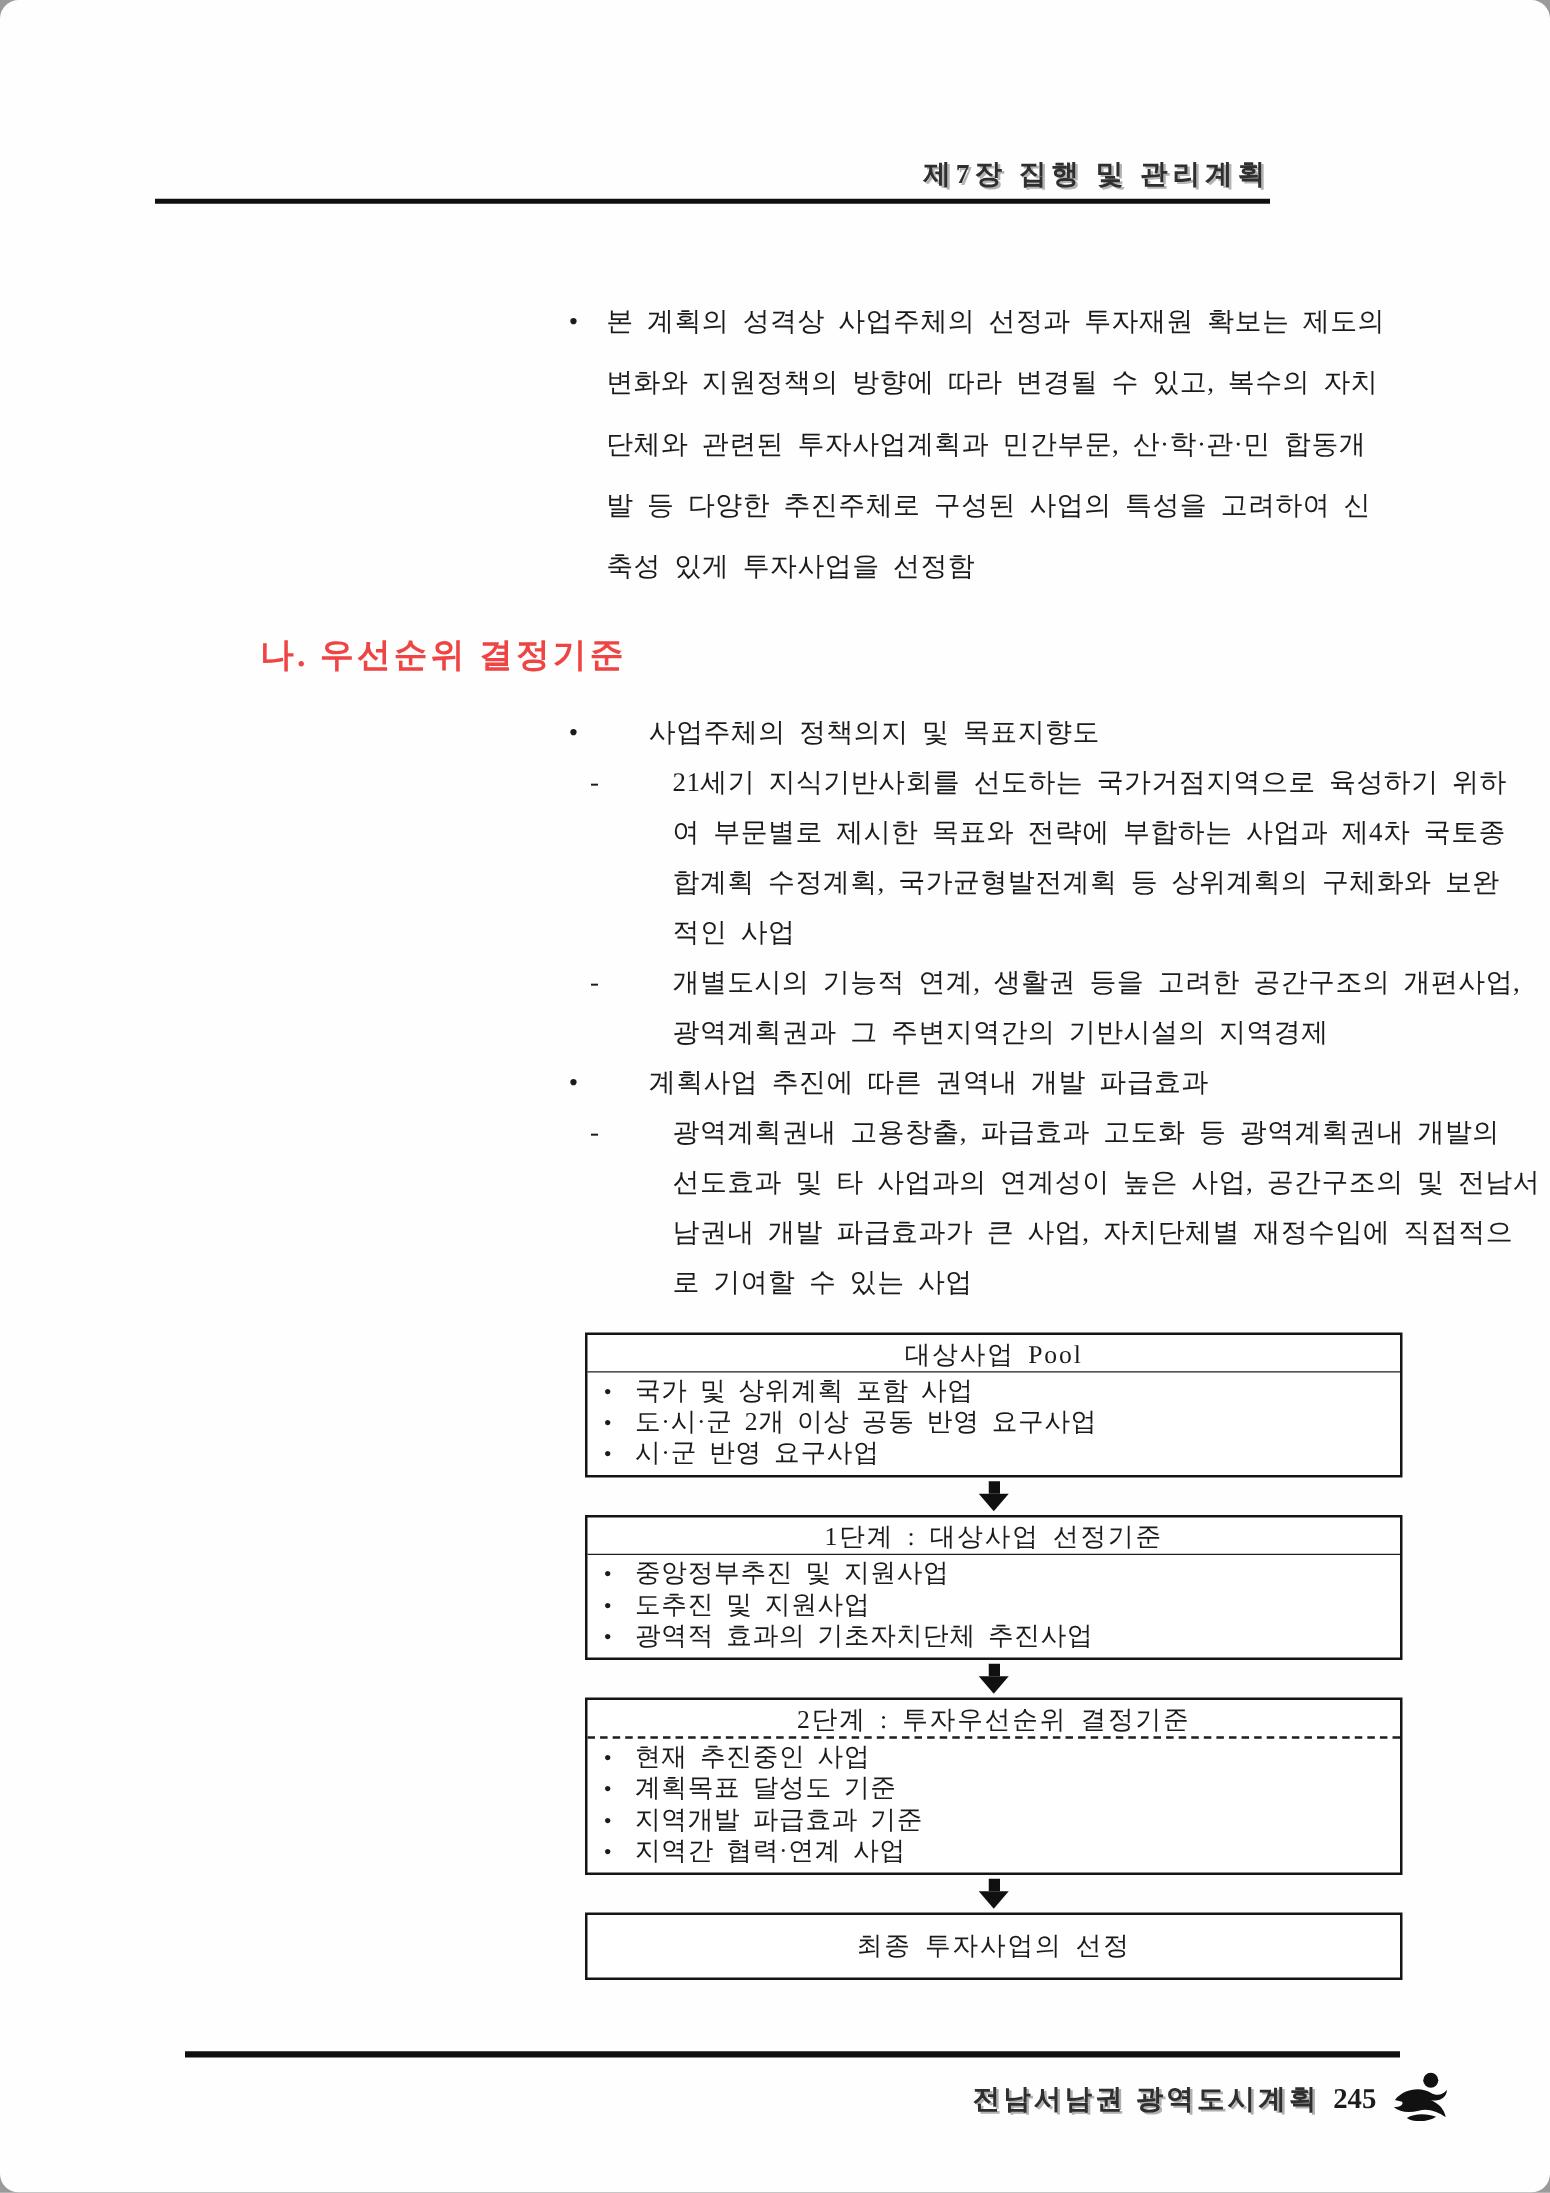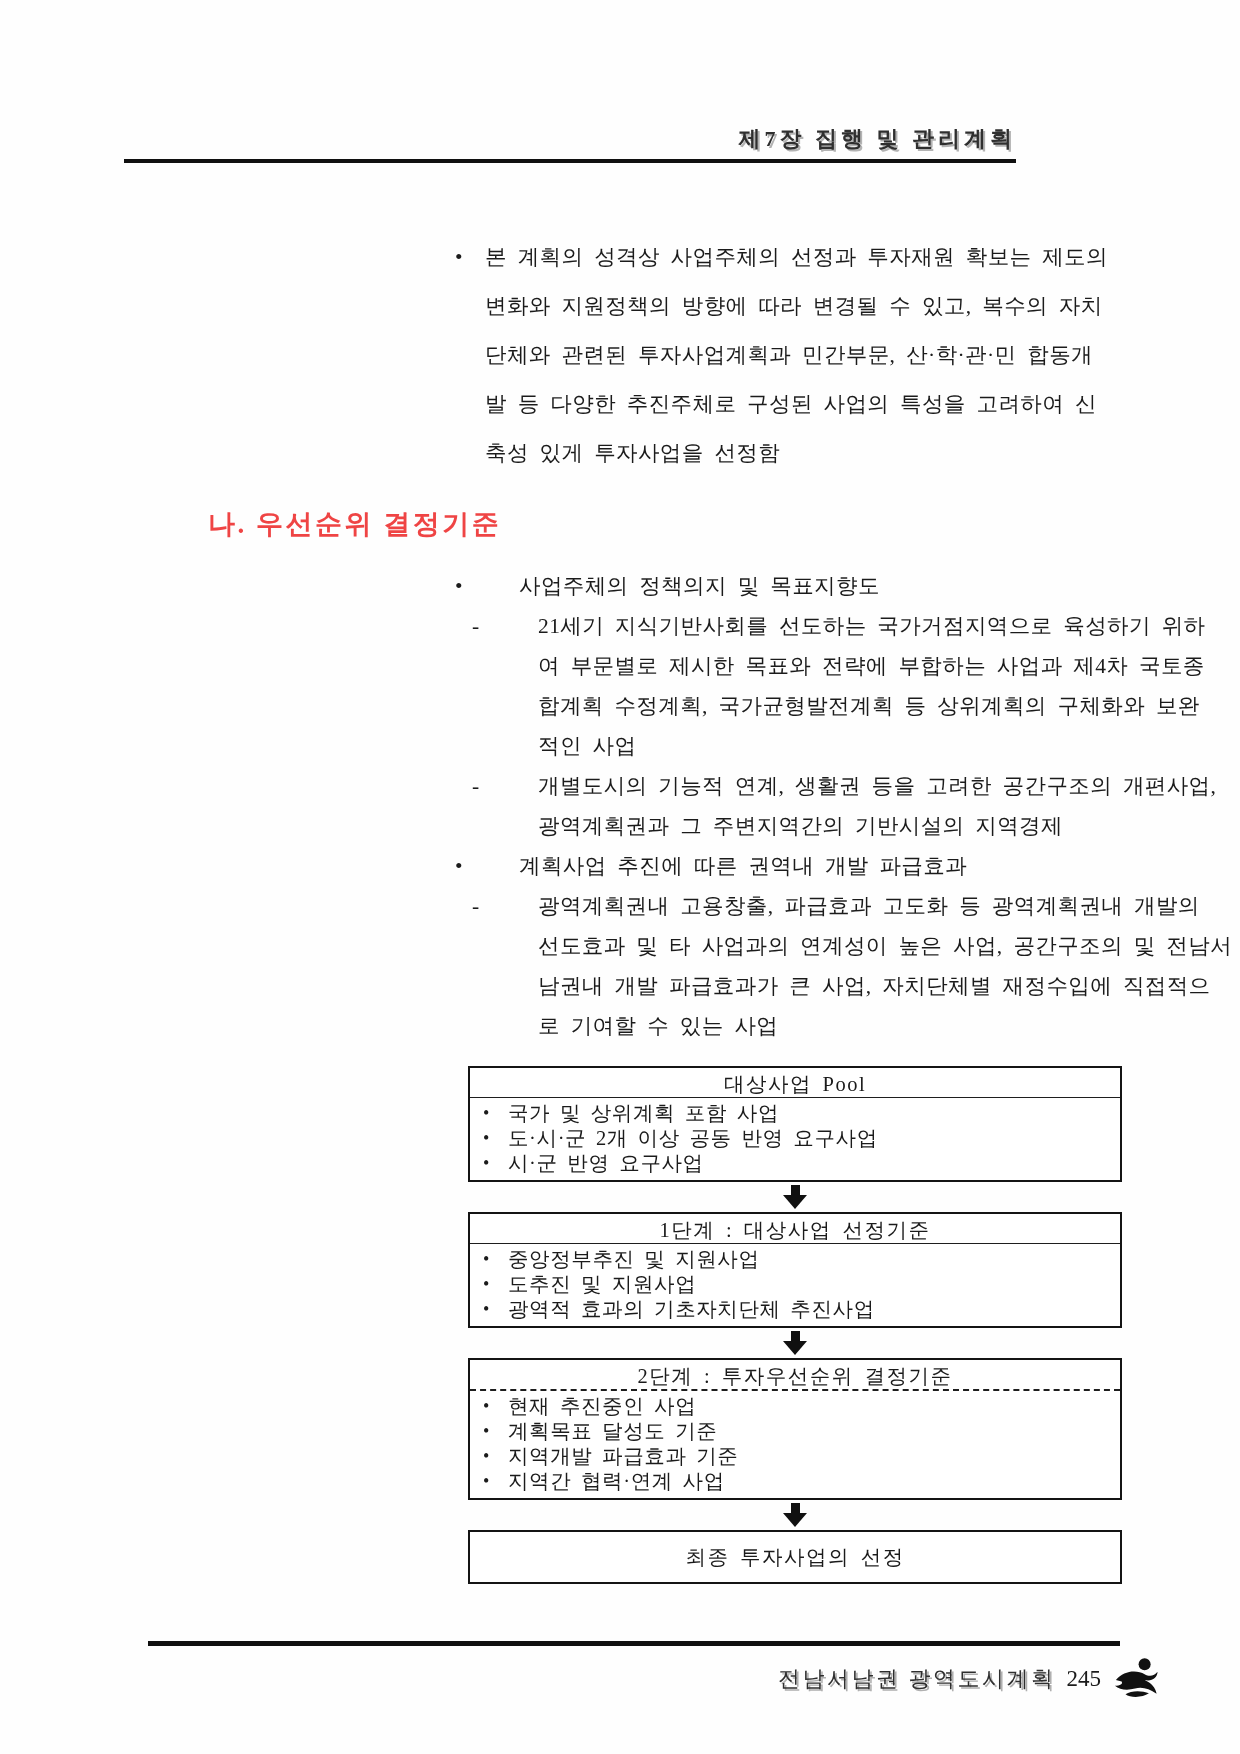--- a/index.html
+++ b/index.html
@@ -4,20 +4,21 @@
 <style>
   html,body{margin:0;padding:0;background:#9a9a9a;}
   .page{
     position:relative;
     width:1240px;height:1754px;
     margin:0 auto;
     background:#fefefe;
     font-family:"Liberation Serif","DejaVu Serif",serif;
     color:#1b1b1b;
     overflow:hidden;
+    border-radius:15px;
   }
   
   .header-title{
     position:absolute;top:124px;right:224px;
     font-size:22px;font-weight:bold;letter-spacing:4px;
     color:#2f2f2f;text-shadow:2px 2px 0 #b3b3b3;
     white-space:nowrap;
   }
   .header-rule{
     position:absolute;left:124px;top:159px;width:892px;height:4px;
@@ -59,24 +60,24 @@
     letter-spacing:0.6px;word-spacing:4px;}
   .fc-item .fmark{flex:0 0 25px;font-size:18px;}
   .fc-arrow{height:30px;display:flex;flex-direction:column;align-items:center;justify-content:center;}
   .fc-arrow .shaft{width:9px;height:10px;background:#101010;}
   .fc-arrow .head{width:0;height:0;border-left:12px solid transparent;
     border-right:12px solid transparent;border-top:14px solid #101010;}
   
   .footer-rule{position:absolute;left:148px;top:1641px;width:972px;height:5px;background:#101010;}
   .footer{position:absolute;top:1657px;right:80px;display:flex;align-items:center;gap:11px;}
   .footer-title{
-    font-size:22px;font-weight:normal;letter-spacing:2.5px;
+    font-size:22px;font-weight:bold;letter-spacing:2.5px;
     color:#2e2e2e;text-shadow:2px 2px 0 #b0b0b0;white-space:nowrap;
   }
-  .footer-page{font-size:23px;color:#1b1b1b;}
+  .footer-page{font-size:23px;color:#1b1b1b;font-weight:bold;}
   .logo{width:48px;height:44px;display:block;}
 </style>
 </head>
 <body>
 
 <div class="page">
 
   <div class="header-title">제7장 집행 및 관리계획</div>
   <div class="header-rule"></div>
 

